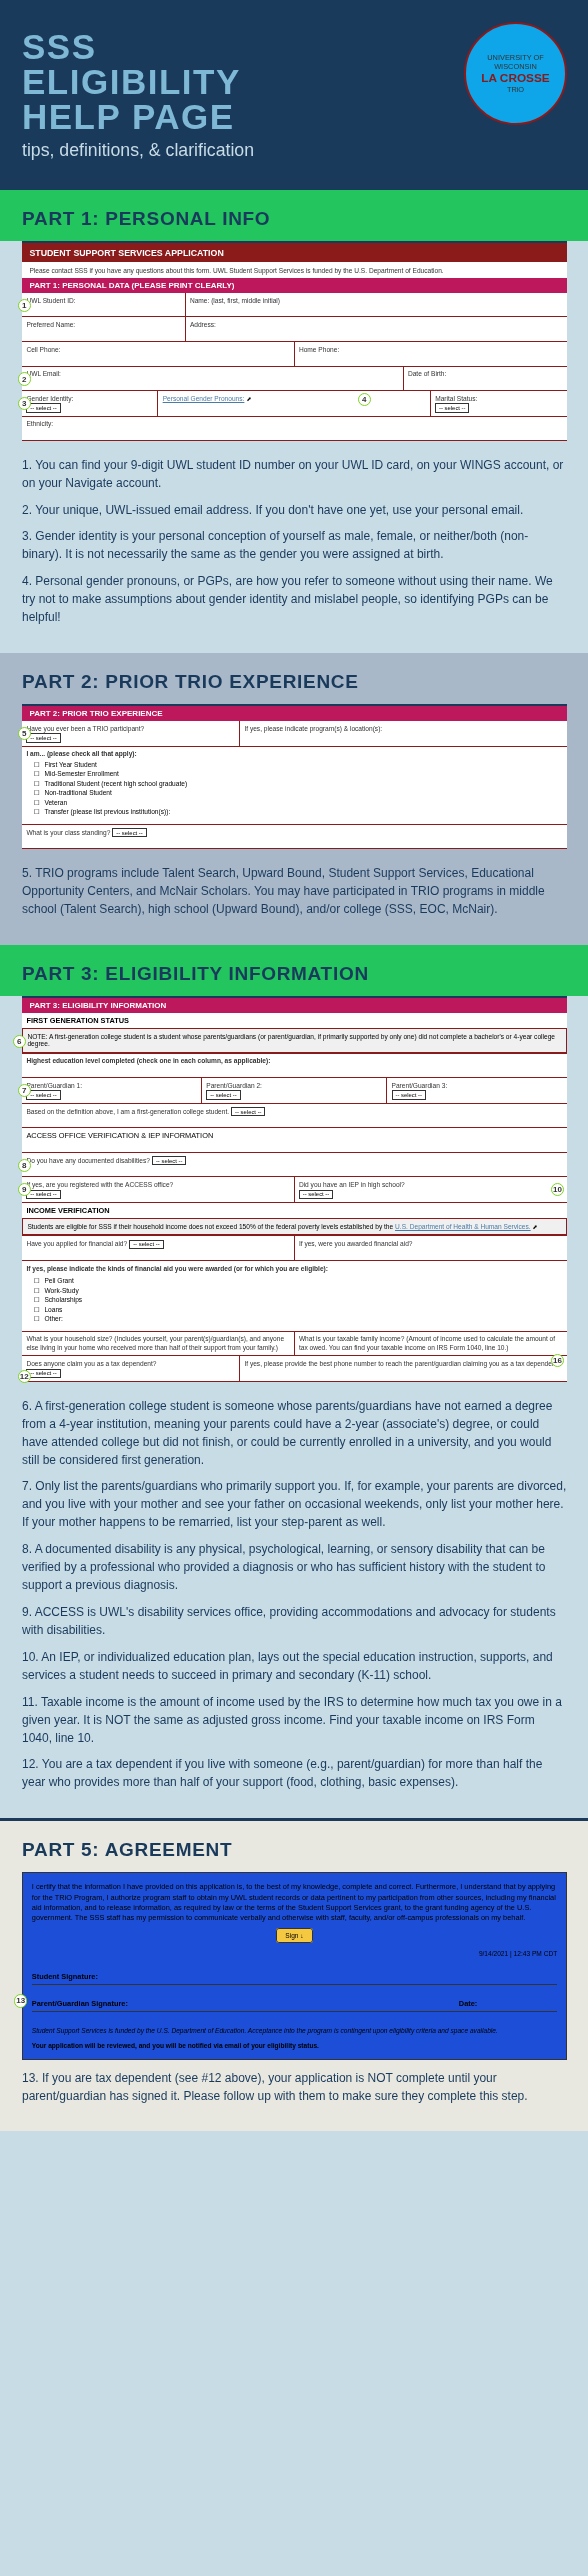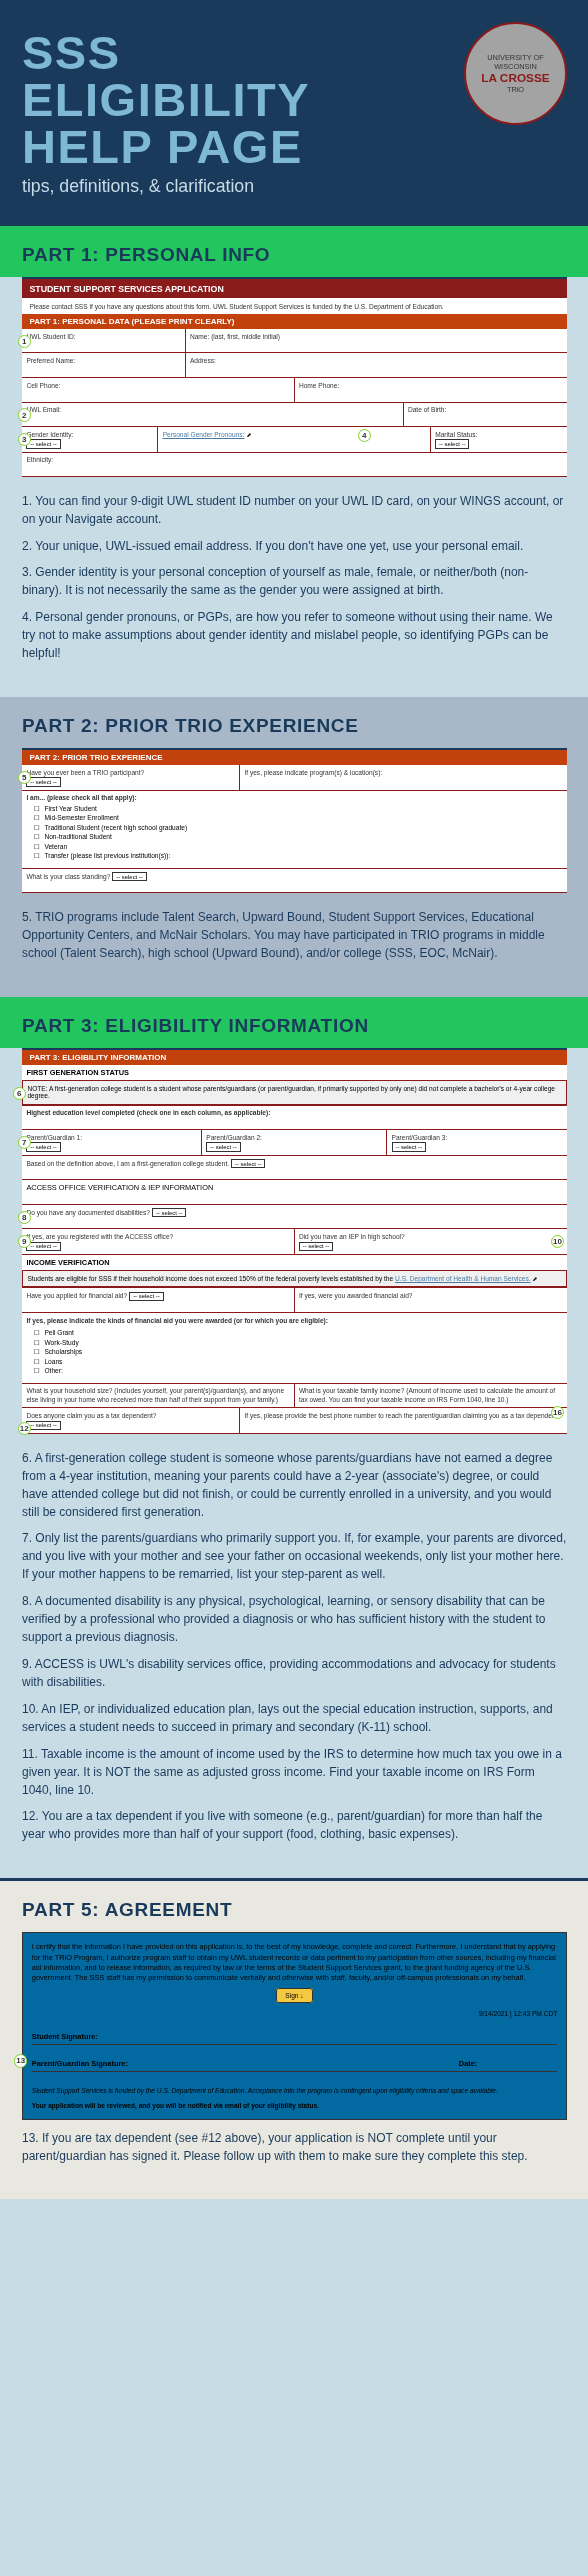--- a/index.html
+++ b/index.html
@@ -1,43 +1,43 @@
 <!DOCTYPE html>
 <html style="font-size:11.8px"><head>
 <meta charset="utf-8">
 <style>
 *{margin:0;padding:0;box-sizing:border-box}
 body{font-family:Arial,Helvetica,sans-serif;background:#c8dce6;width:589px}
 .header{background:#1a3a5c;color:#fff;padding:29px 22px;position:relative}
-.header h1{color:#7eb8d4;font-family:'Arial Black',sans-serif;font-weight:900;font-size:47px;line-height:1;letter-spacing:1.5px}
+.header h1{color:#7eb8d4;font-family:'Arial Black',sans-serif;font-weight:900;font-size:35px;line-height:1;letter-spacing:1.5px}
 .header .sub{color:#c8dce6;font-size:17.7px;margin-top:6px}
-.logo{position:absolute;right:22px;top:22px;width:103px;height:103px;background:#a3a3a3;border-radius:50%;border:2.9px solid #8b1a1a;display:flex;flex-direction:column;align-items:center;justify-content:center}
+.logo{position:absolute;right:22px;top:22px;width:103px;height:103px;background:#0ea5e9;border-radius:50%;border:2.9px solid #8b1a1a;display:flex;flex-direction:column;align-items:center;justify-content:center}
 .logo-inner{text-align:center;font-size:7.4px;color:#333}
 .logo-main{font-weight:bold;font-size:11.8px;color:#8b1a1a}
 .section-title{background:#22c55e;color:#1a3a5c;font-family:'Arial Black',sans-serif;font-weight:900;font-size:19px;padding:18.4px 22px 11px;letter-spacing:0.7px}
-.content{padding:0 22px 26px}
+.content{padding:0 22px 18px}
 .form-box{background:#fff;border-top:2.9px solid #1a3a5c;margin-bottom:14.7px;font-size:7.4px}
 .form-header{background:#8b1a1a;color:#fff;padding:4.4px 7.4px;font-weight:bold;font-size:8.8px}
 .form-note{padding:4.4px 7.4px;font-size:6.6px;color:#333}
-.form-section-header{background:#c2410c;color:#fff;padding:2.9px 7.4px;font-weight:bold;font-size:8px}
+.form-section-header{background:#be185d;color:#fff;padding:2.9px 7.4px;font-weight:bold;font-size:8px}
 .form-row{display:flex;border-bottom:0.7px solid #8b1a1a}
 .form-cell{border-right:0.7px solid #8b1a1a;padding:2.9px 4.4px;position:relative;min-height:23.6px}
 .form-cell:last-child{border-right:none}
 .form-label{font-size:6.6px;color:#333}
 .marker{position:absolute;left:-4.4px;top:5.9px;width:13.2px;height:13.2px;border:1.5px solid #7ed321;border-radius:50%;background:#fff;display:flex;align-items:center;justify-content:center;font-weight:bold;font-size:8px;color:#333;z-index:10}
 .tip{color:#1a3a5c;font-size:12px;line-height:1.5;margin:8.8px 0}
 .part2-bg{background:#a8b8c8}
 .part5-bg{background:#e8e8e0}
 .select-box{border:0.7px solid #333;font-size:5.9px;padding:0.7px 2.9px;display:inline-block;background:#fff}
 .link{color:#4a7ba6;text-decoration:underline}
 .info-note{background:#f0f0f0;border:0.7px solid #8b1a1a;padding:4.4px;font-size:6.6px}
 .checkbox-list{padding:2.9px 7.4px;font-size:6.6px}
 .checkbox-item{margin:1.5px 0}
 .checkbox-item::before{content:"☐ ";margin-right:2.9px}
-.signature-box{background:#0369a1;border:1.5px solid #333;padding:8.8px;font-size:7.4px;line-height:1.4}
+.signature-box{background:#1d4ed8;border:1.5px solid #333;padding:8.8px;font-size:7.4px;line-height:1.4}
 .sig-row{display:flex;align-items:flex-end;margin:14px 0;border-bottom:0.7px solid #333;padding-bottom:1.5px}
 .sig-label{font-weight:bold;font-size:7.4px;margin-right:5.9px}
 .sig-btn{background:#f5c842;border:0.7px solid #333;padding:2.9px 8.8px;font-size:6.6px;border-radius:2.9px}
 .italic-note{font-style:italic;font-size:6.6px;margin-top:5.9px}
 .divider-line{height:2.9px;background:#1a3a5c}
 .ext-icon{font-size:5.9px}
 </style>
 </head>
 <body>
 

